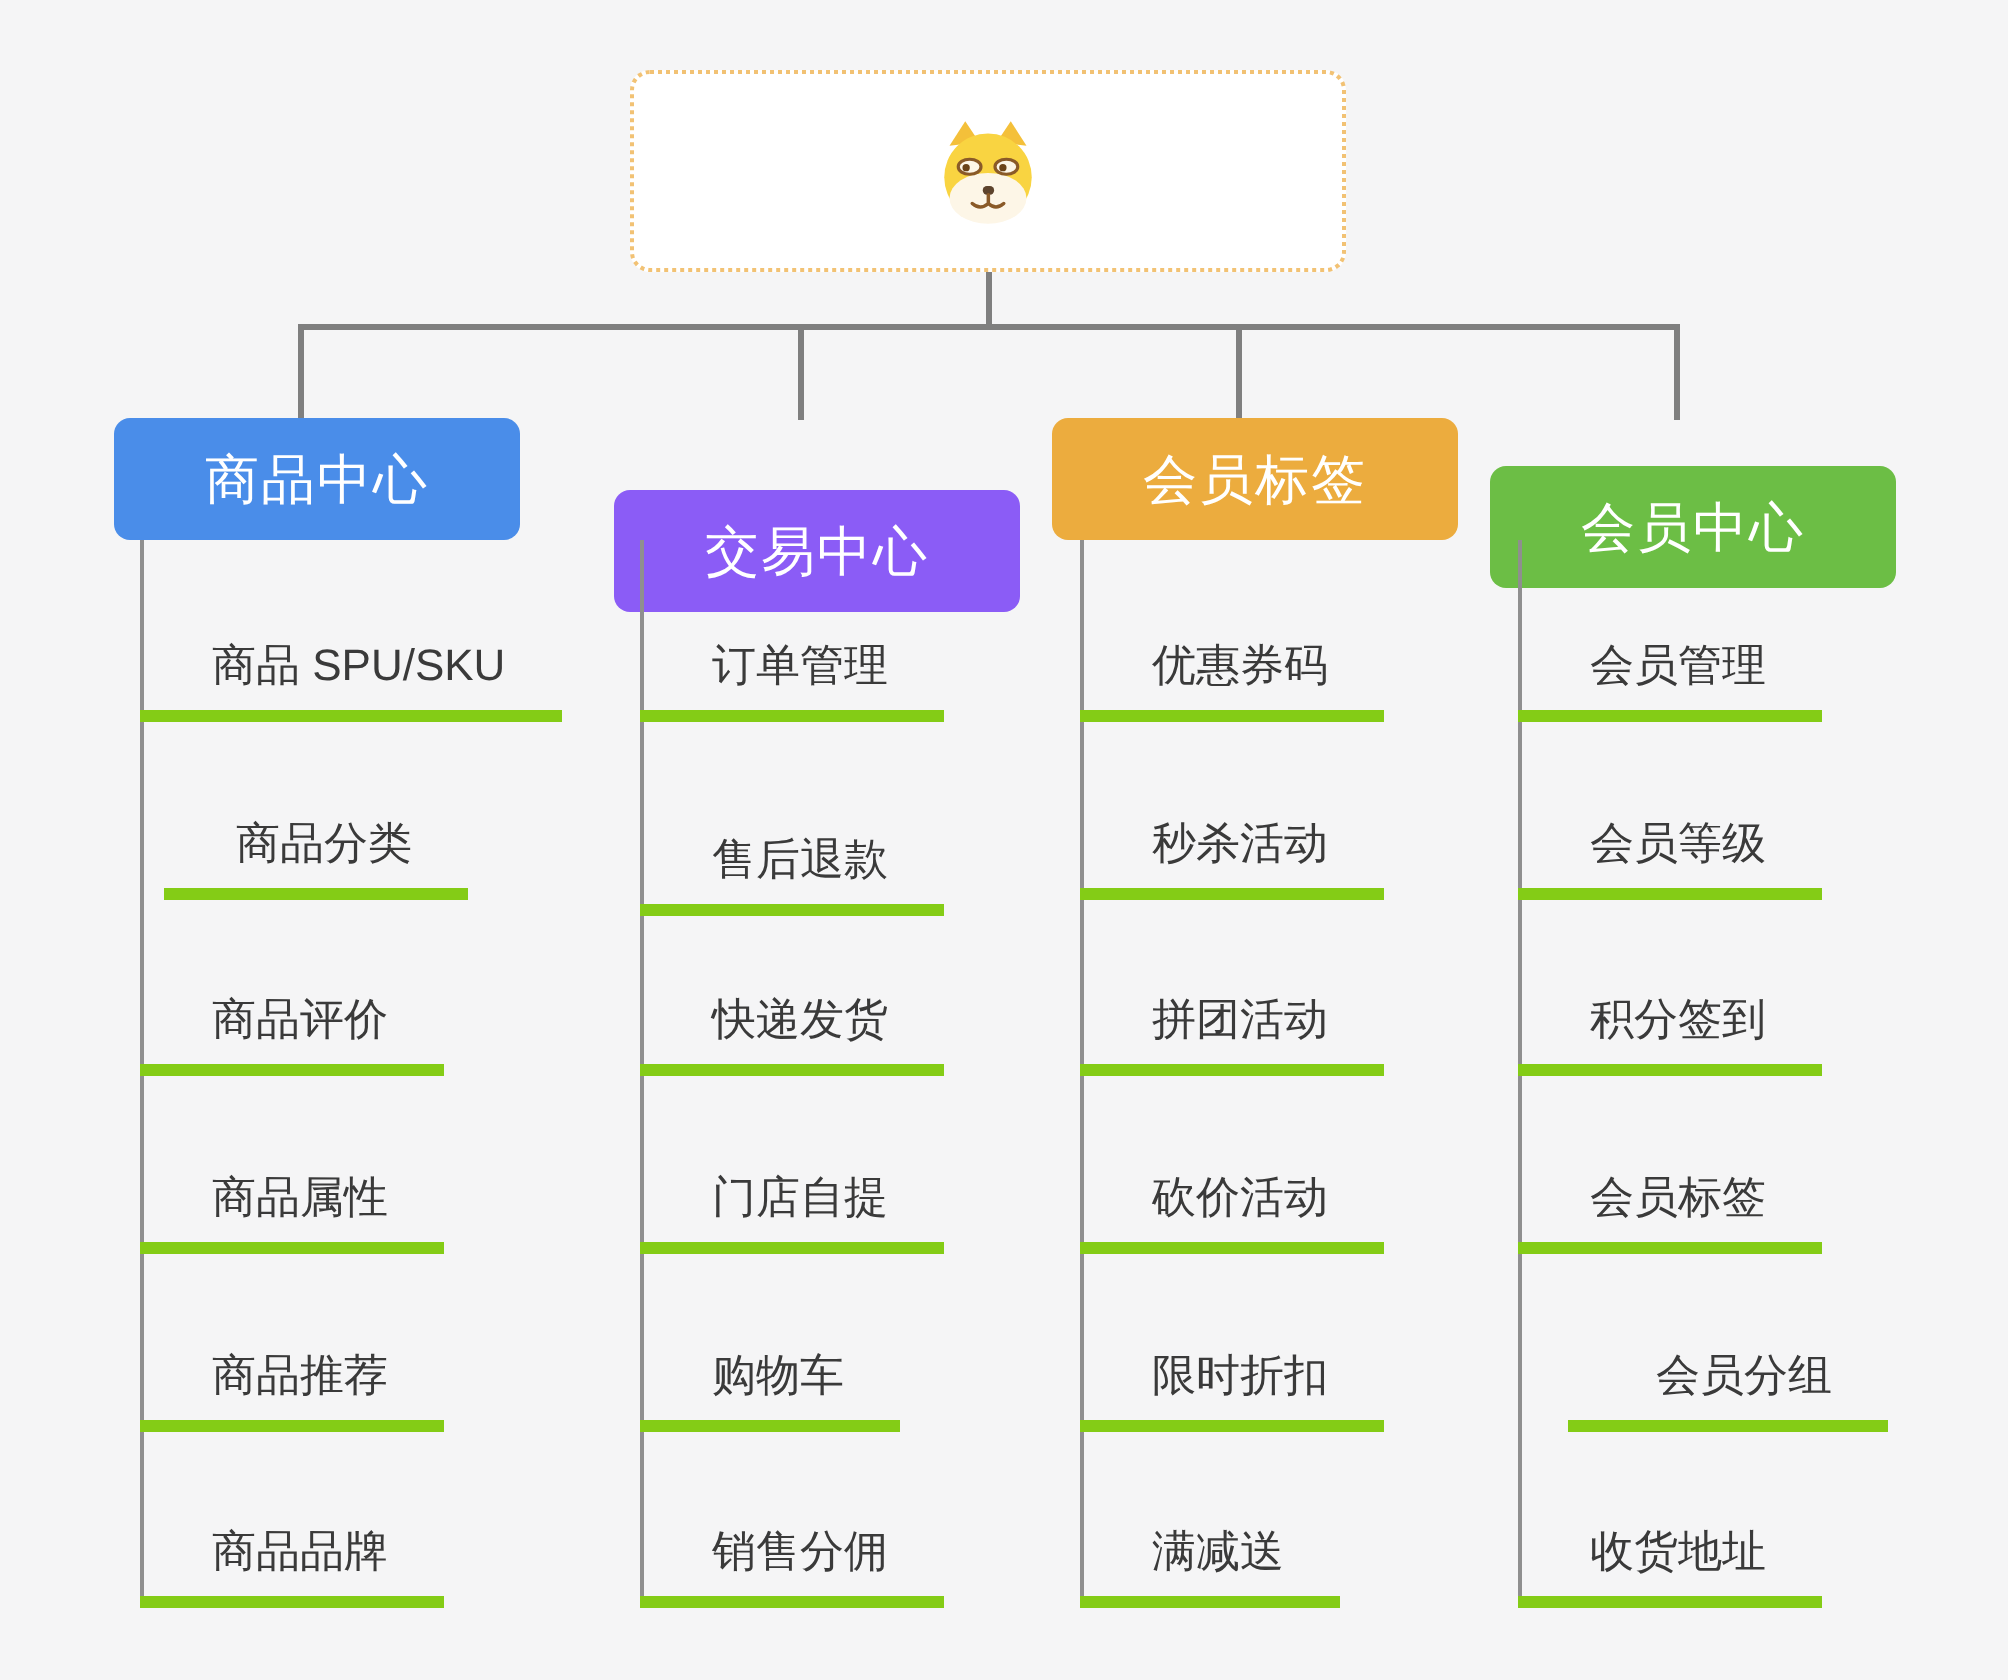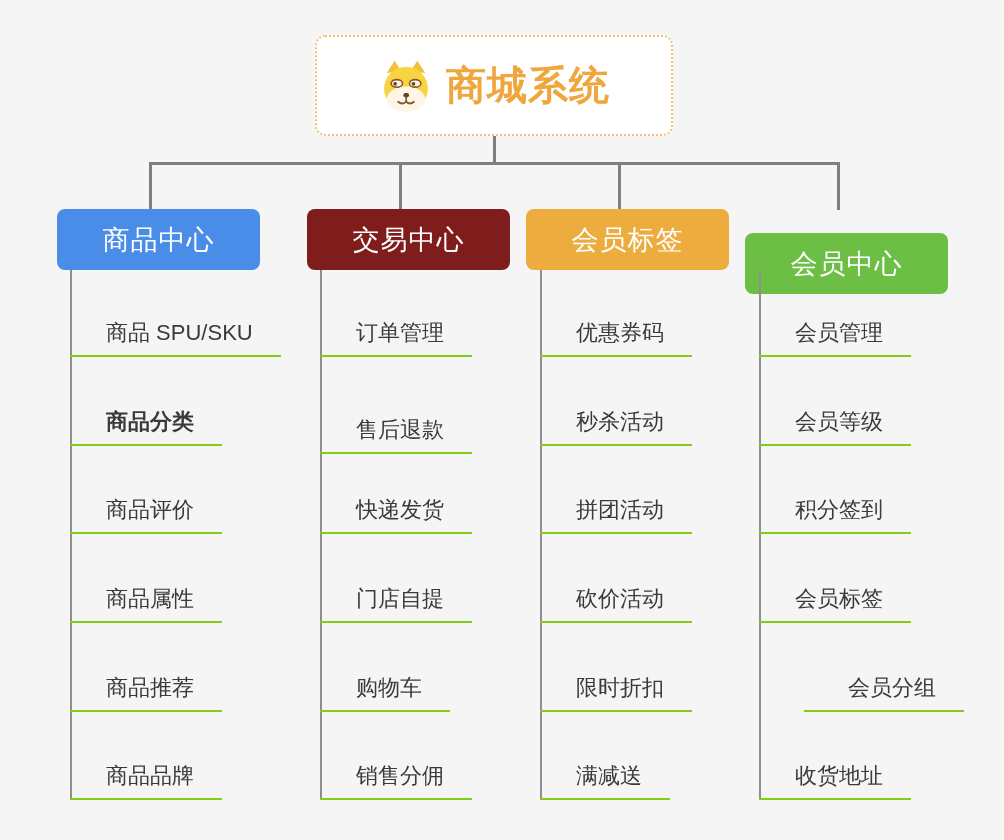--- a/index.html
+++ b/index.html
@@ -71,21 +71,21 @@
 
   
   .leaf {
     position: absolute;
     display: inline-block;
     box-sizing: content-box;
     padding: 6px 28px 8px 36px;
     line-height: 28px;
     font-size: 22px;
     color: #3a3a3a;
-    border-bottom: 2px solid #84cc16;
+    border-bottom: 6px solid #84cc16;
     white-space: nowrap;
     cursor: pointer;
   }
 </style>
 </head>
 <body>
 
 <div class="canvas">
 
   <div class="vline" style="left:493px; top:134px; height:30px;"></div>
@@ -103,36 +103,35 @@
       <ellipse cx="32" cy="47" rx="22" ry="14.5" fill="#fdf6e7"></ellipse>
       <g>
         <ellipse cx="21.5" cy="29" rx="6.5" ry="4.3" fill="#fdf6e7" stroke="#8a5a28" stroke-width="1.8"></ellipse>
         <circle cx="19.5" cy="29.5" r="2.1" fill="#6b4318"></circle>
         <ellipse cx="42.5" cy="29" rx="6.5" ry="4.3" fill="#fdf6e7" stroke="#8a5a28" stroke-width="1.8"></ellipse>
         <circle cx="40.5" cy="29.5" r="2.1" fill="#6b4318"></circle>
       </g>
       <rect x="29" y="40" width="6.5" height="5" rx="2.4" fill="#5d432c"></rect>
       <path d="M32.2,45 L32.2,50 M23,50 Q27.5,54 32.2,50 Q36.5,54 41,50" stroke="#8a5a28" stroke-width="2" fill="none" stroke-linecap="round"></path>
     </svg>
-    <span class="root-label">商城系统</span>
   </div>
 
   <div>
     <div class="branch-node" style="left: 57px; background-color: rgb(74, 141, 233);">商品中心</div>
     <div class="trunk" style="left:70px; top:270px; height:530px;"></div>
     <div class="leaf" style="left:70px; top:313px;">商品 SPU/SKU</div>
-    <div class="leaf" style="left:70px; top:402px;font-weight:bold;">商品分类</div>
+    <div class="leaf" style="left:82px; top:402px;">商品分类</div>
     <div class="leaf" style="left:70px; top:490px;">商品评价</div>
     <div class="leaf" style="left:70px; top:579px;">商品属性</div>
     <div class="leaf" style="left:70px; top:668px;">商品推荐</div>
     <div class="leaf" style="left:70px; top:756px;">商品品牌</div>
   </div>
 
   <div>
-    <div class="branch-node" style="left: 307px; background-color: #7f1d1d;">交易中心</div>
+    <div class="branch-node" style="left: 307px; background-color: #8b5cf6; margin-top: 36px;">交易中心</div>
     <div class="trunk" style="left:320px; top:270px; height:530px;"></div>
     <div class="leaf" style="left:320px; top:313px;">订单管理</div>
     <div class="leaf" style="left:320px; top:410px;">售后退款</div>
     <div class="leaf" style="left:320px; top:490px;">快递发货</div>
     <div class="leaf" style="left:320px; top:579px;">门店自提</div>
     <div class="leaf" style="left:320px; top:668px;">购物车</div>
     <div class="leaf" style="left:320px; top:756px;">销售分佣</div>
   </div>
 
   <div>
@@ -146,17 +145,17 @@
     <div class="leaf" style="left:540px; top:756px;">满减送</div>
   </div>
 
   <div>
     <div class="branch-node" style="left: 745px; background-color: rgb(108, 190, 69); margin-top: 24px;">会员中心</div>
     <div class="trunk" style="left:759px; top:270px; height:530px;"></div>
     <div class="leaf" style="left:759px; top:313px;">会员管理</div>
     <div class="leaf" style="left:759px; top:402px;">会员等级</div>
     <div class="leaf" style="left:759px; top:490px;">积分签到</div>
     <div class="leaf" style="left:759px; top:579px;">会员标签</div>
-    <div class="leaf" style="left:804px; top:668px;padding-left:44px;">会员分组</div>
+    <div class="leaf" style="left:784px; top:668px;padding-left:44px;">会员分组</div>
     <div class="leaf" style="left:759px; top:756px;">收货地址</div>
   </div>
 
 </div>
 
 </body></html>

